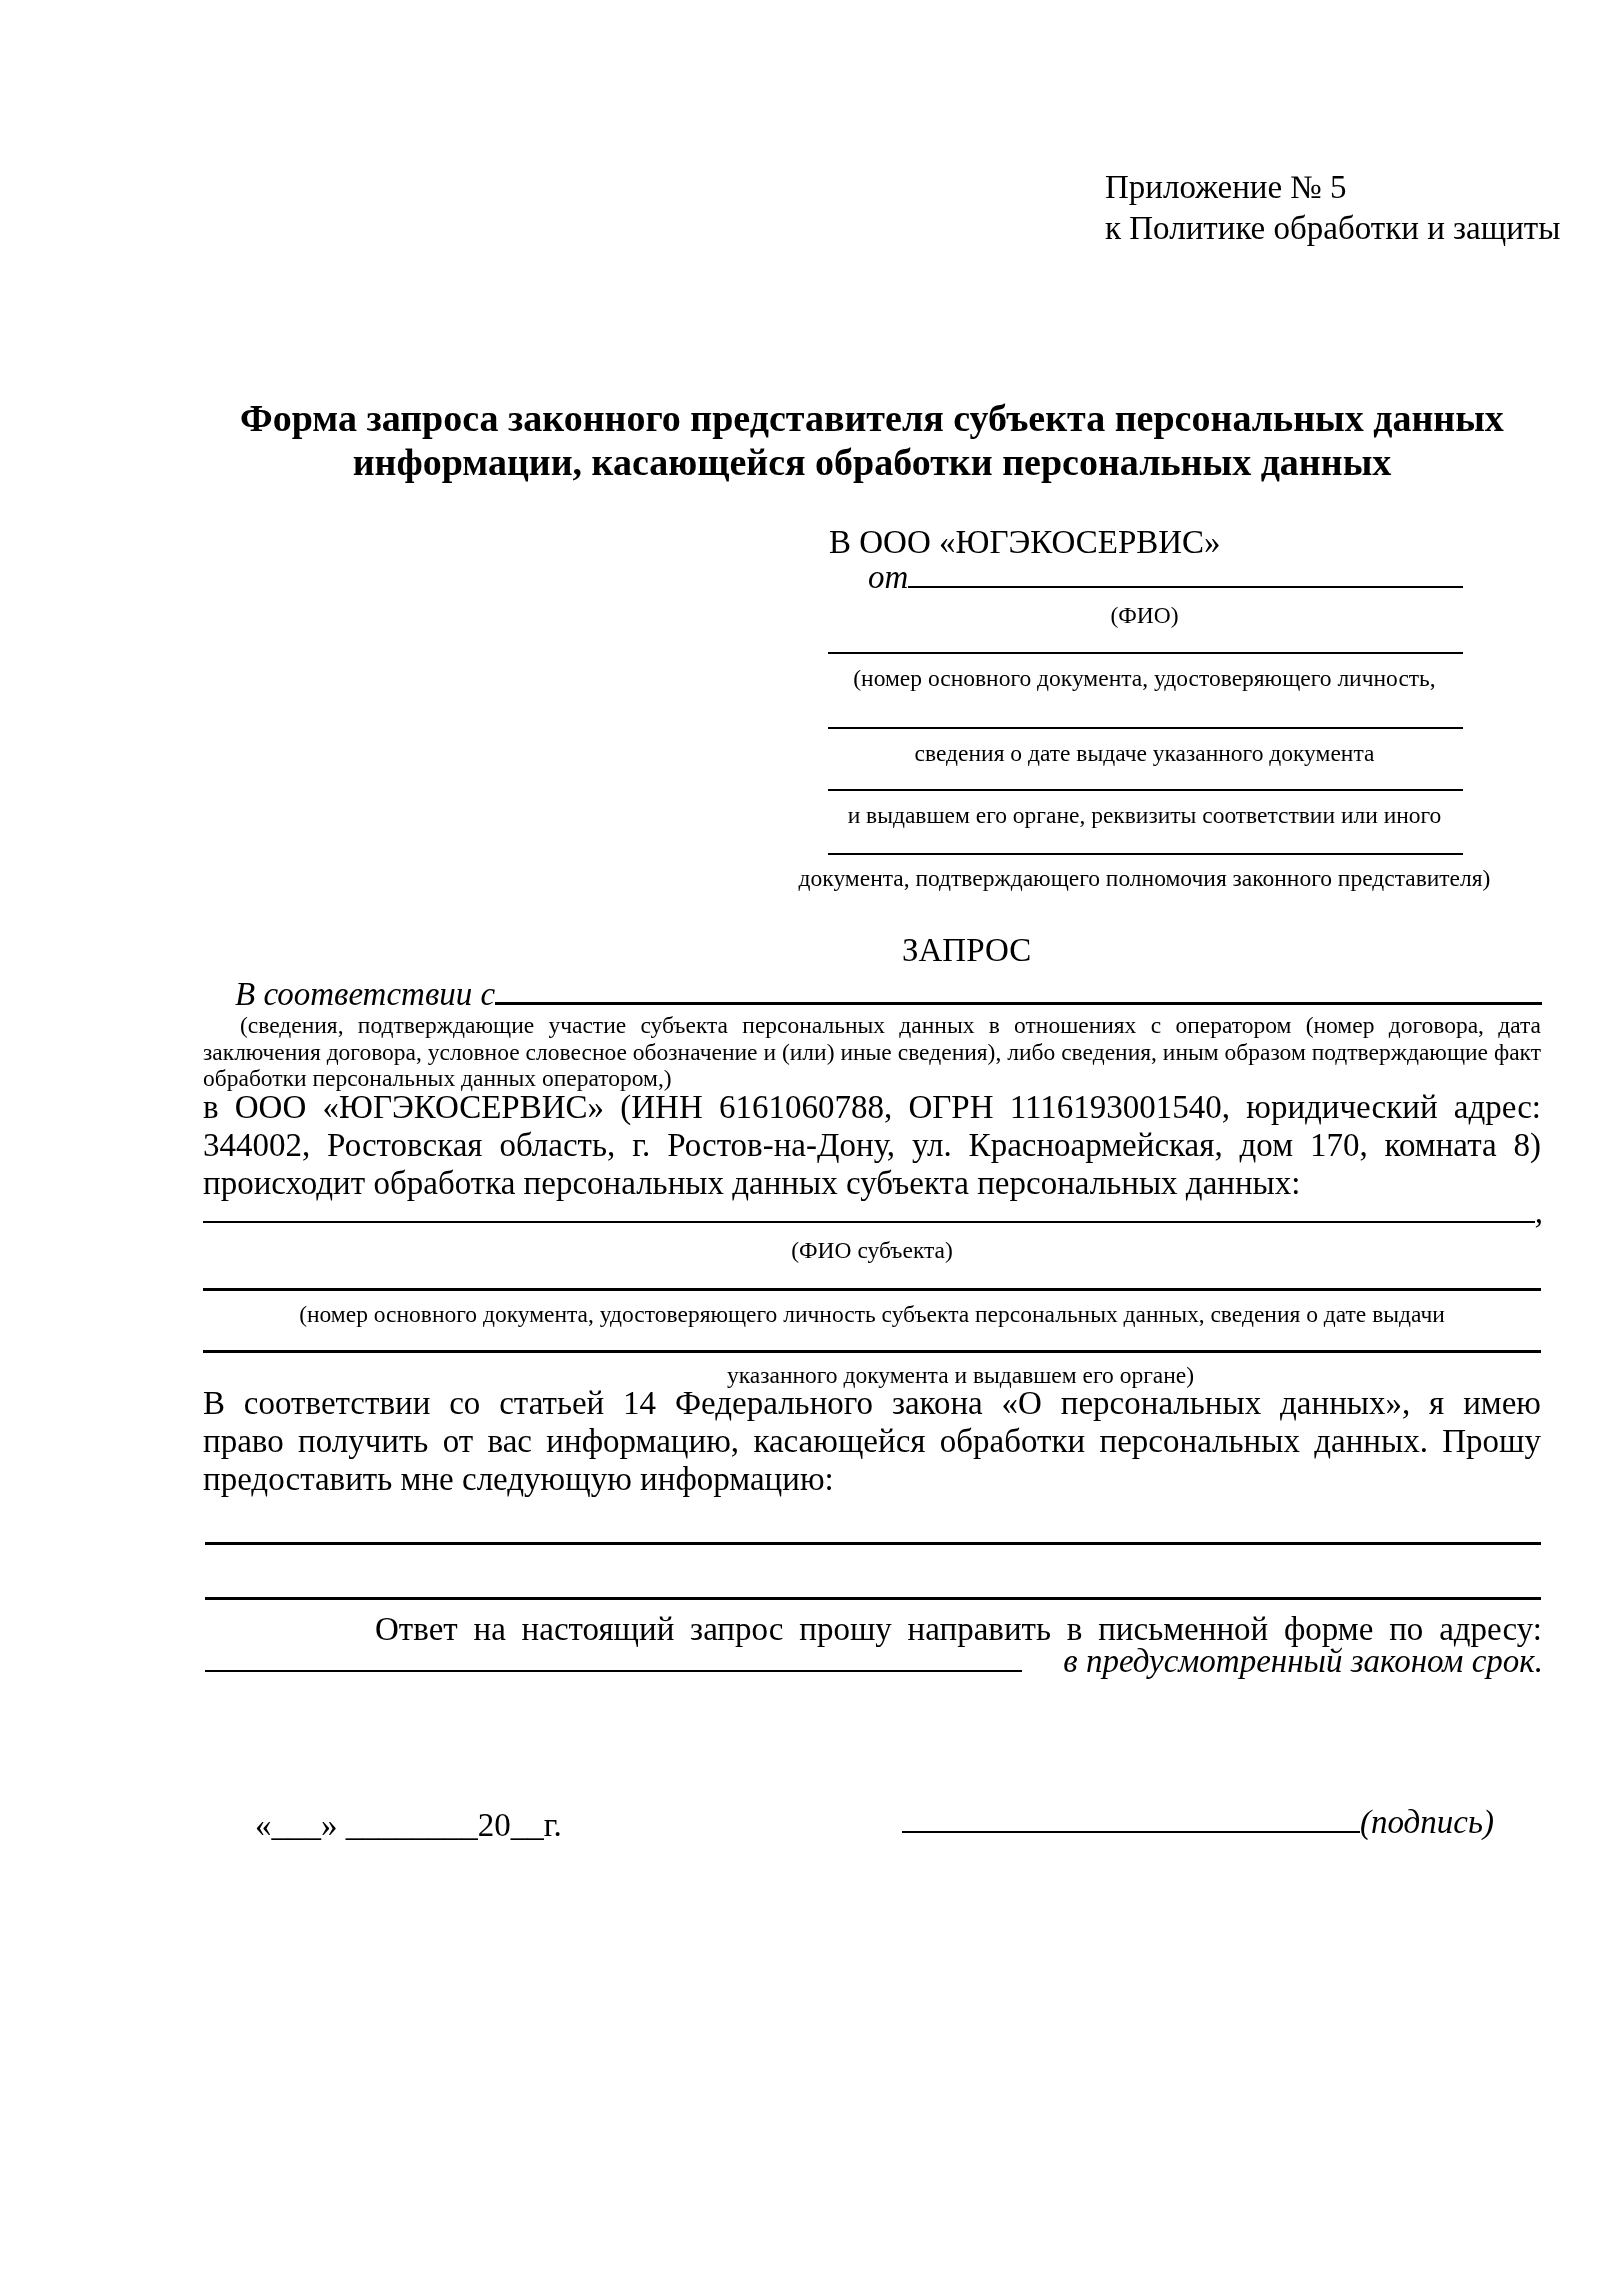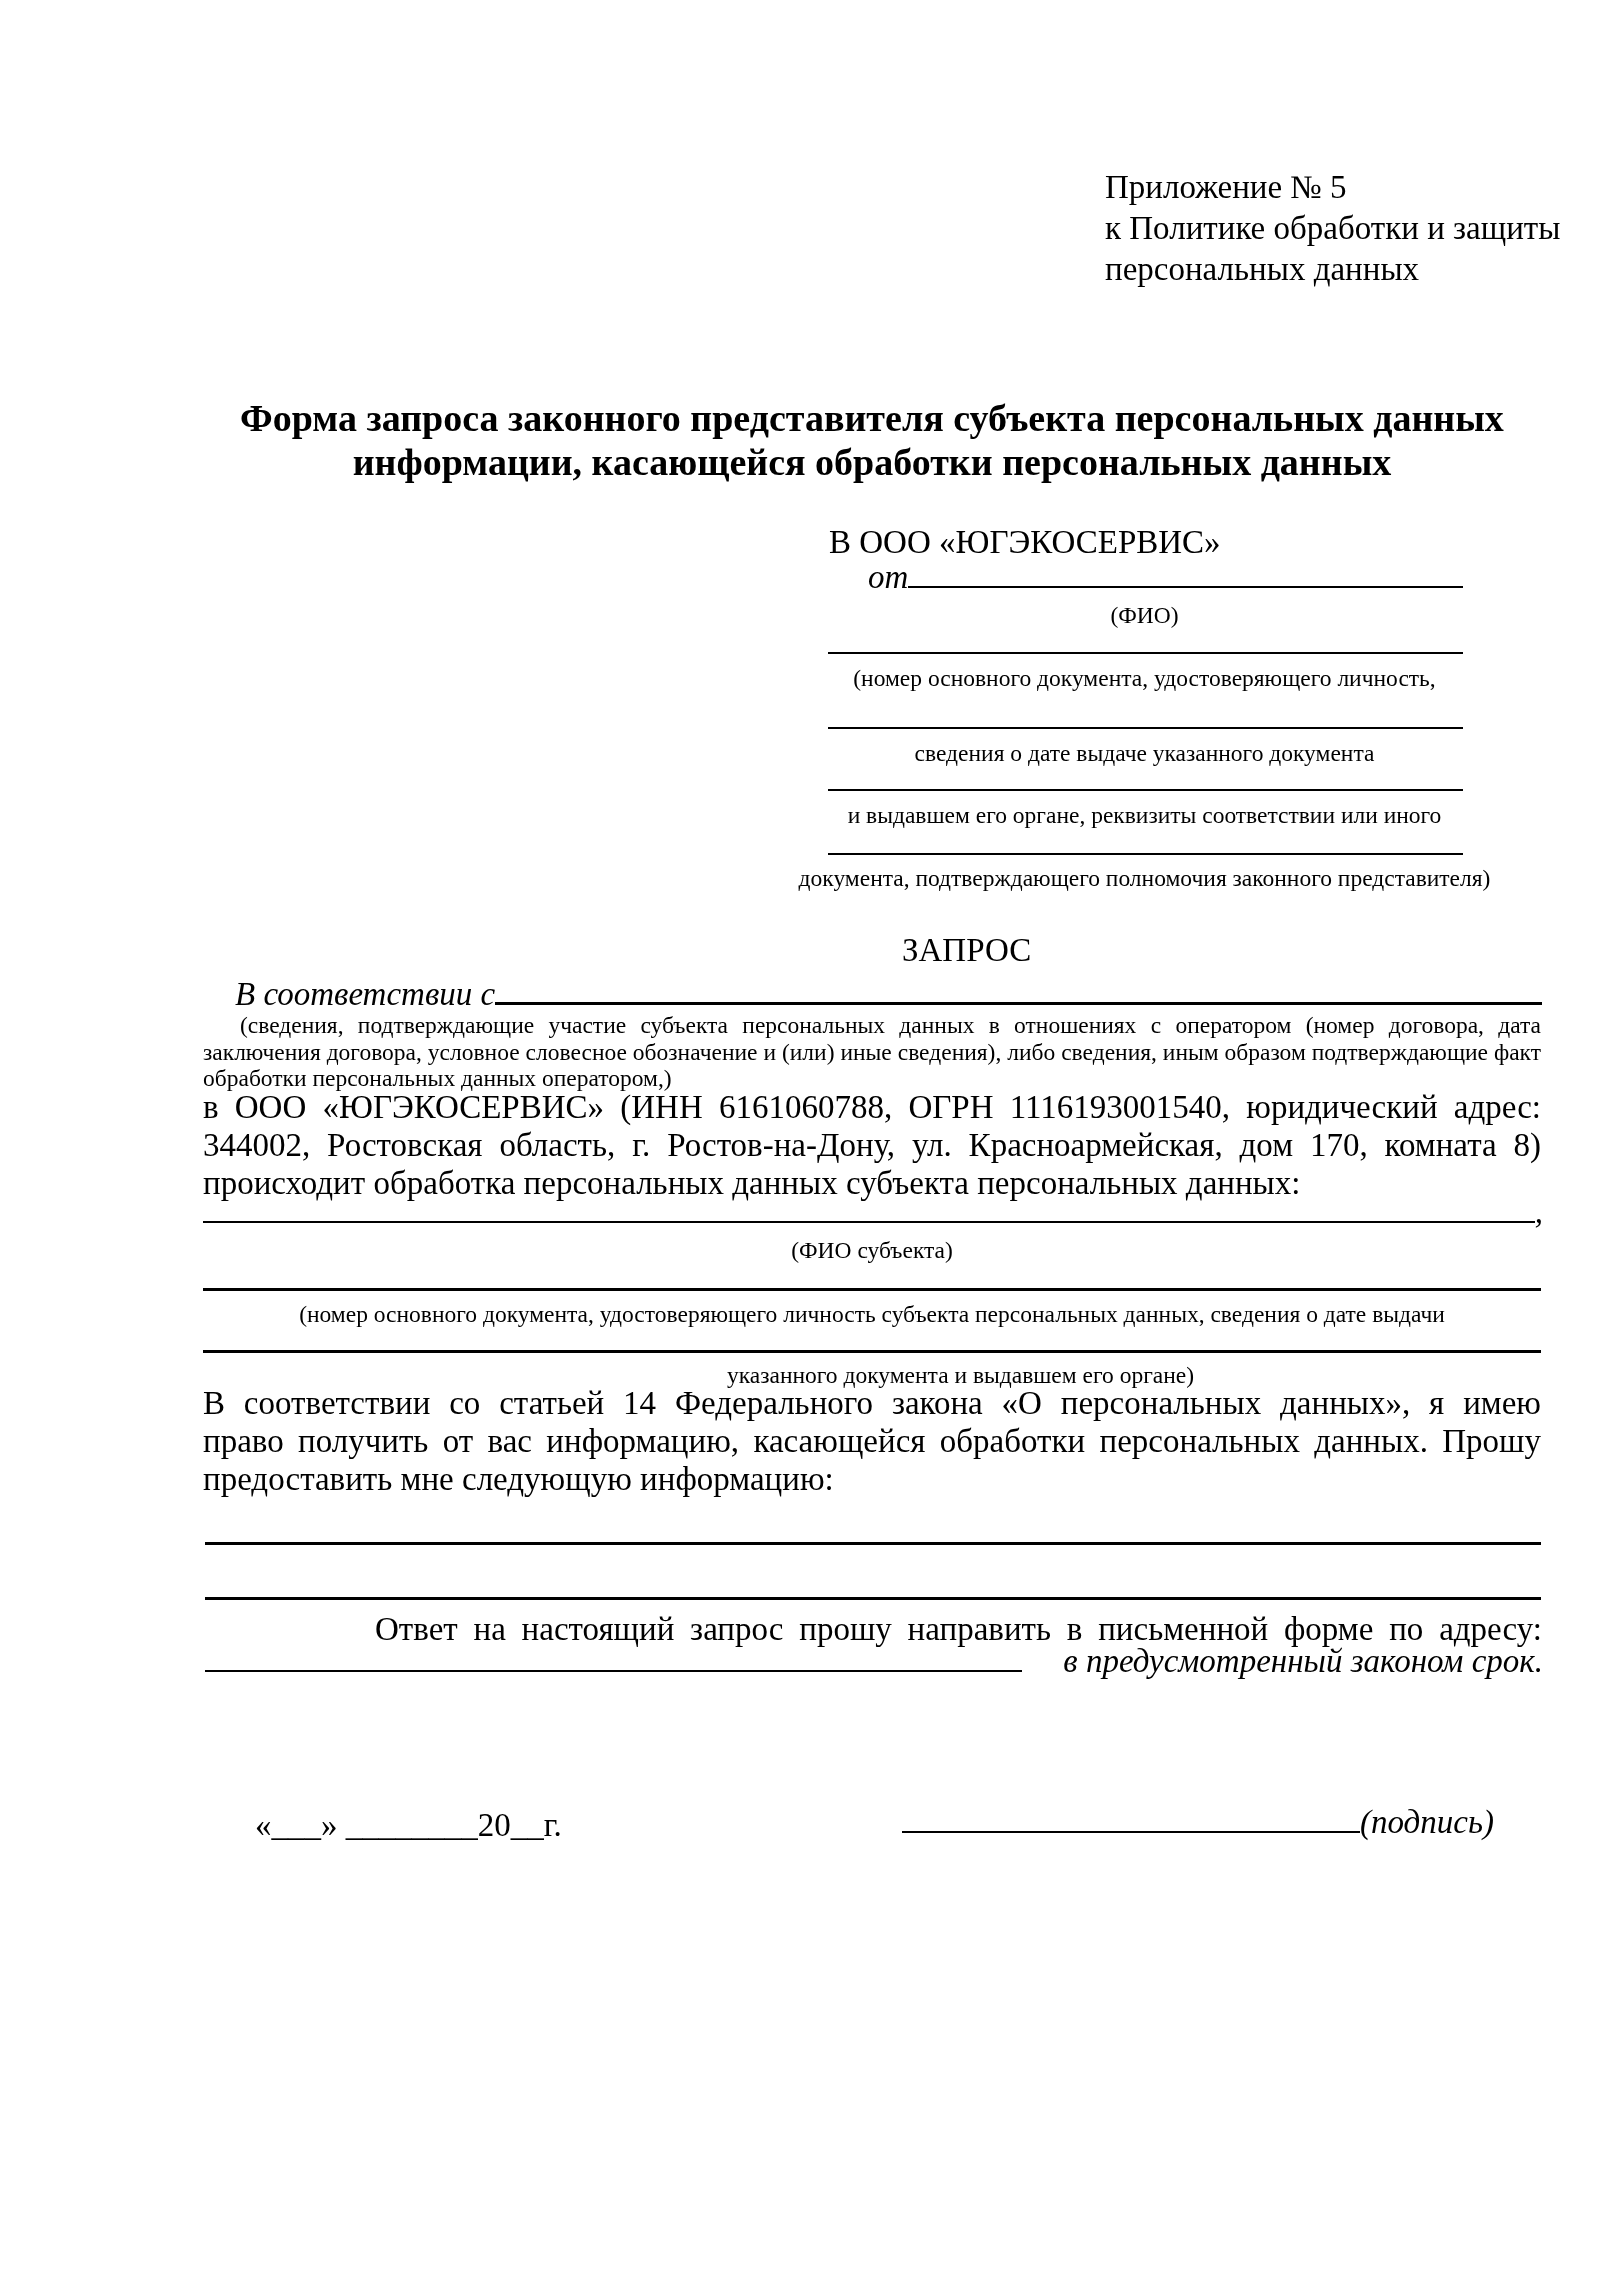--- a/index.html
+++ b/index.html
@@ -30,21 +30,20 @@
   .indent-first{text-indent:37px;}
 </style>
 </head>
 <body>
 
 <div class="page">
 
   <div class="abs hdr-note" style="left:1078px;top:167px;width:461px;">
     <div>Приложение № 5</div>
     <div>к Политике обработки и защиты</div>
-    <div>персональных данных</div>
   </div>
 
   <div class="abs title" style="left:176px;top:396px;width:1338px;">
     <div>Форма запроса законного представителя субъекта персональных данных</div>
     <div>информации, касающейся обработки персональных данных</div>
   </div>
 
   <div class="abs body-txt nowrap" style="left:802px;top:523px;">В ООО «ЮГЭКОСЕРВИС»</div>
 
   <div class="fillrow body-txt" style="left:841px;top:561px;width:595px;">

